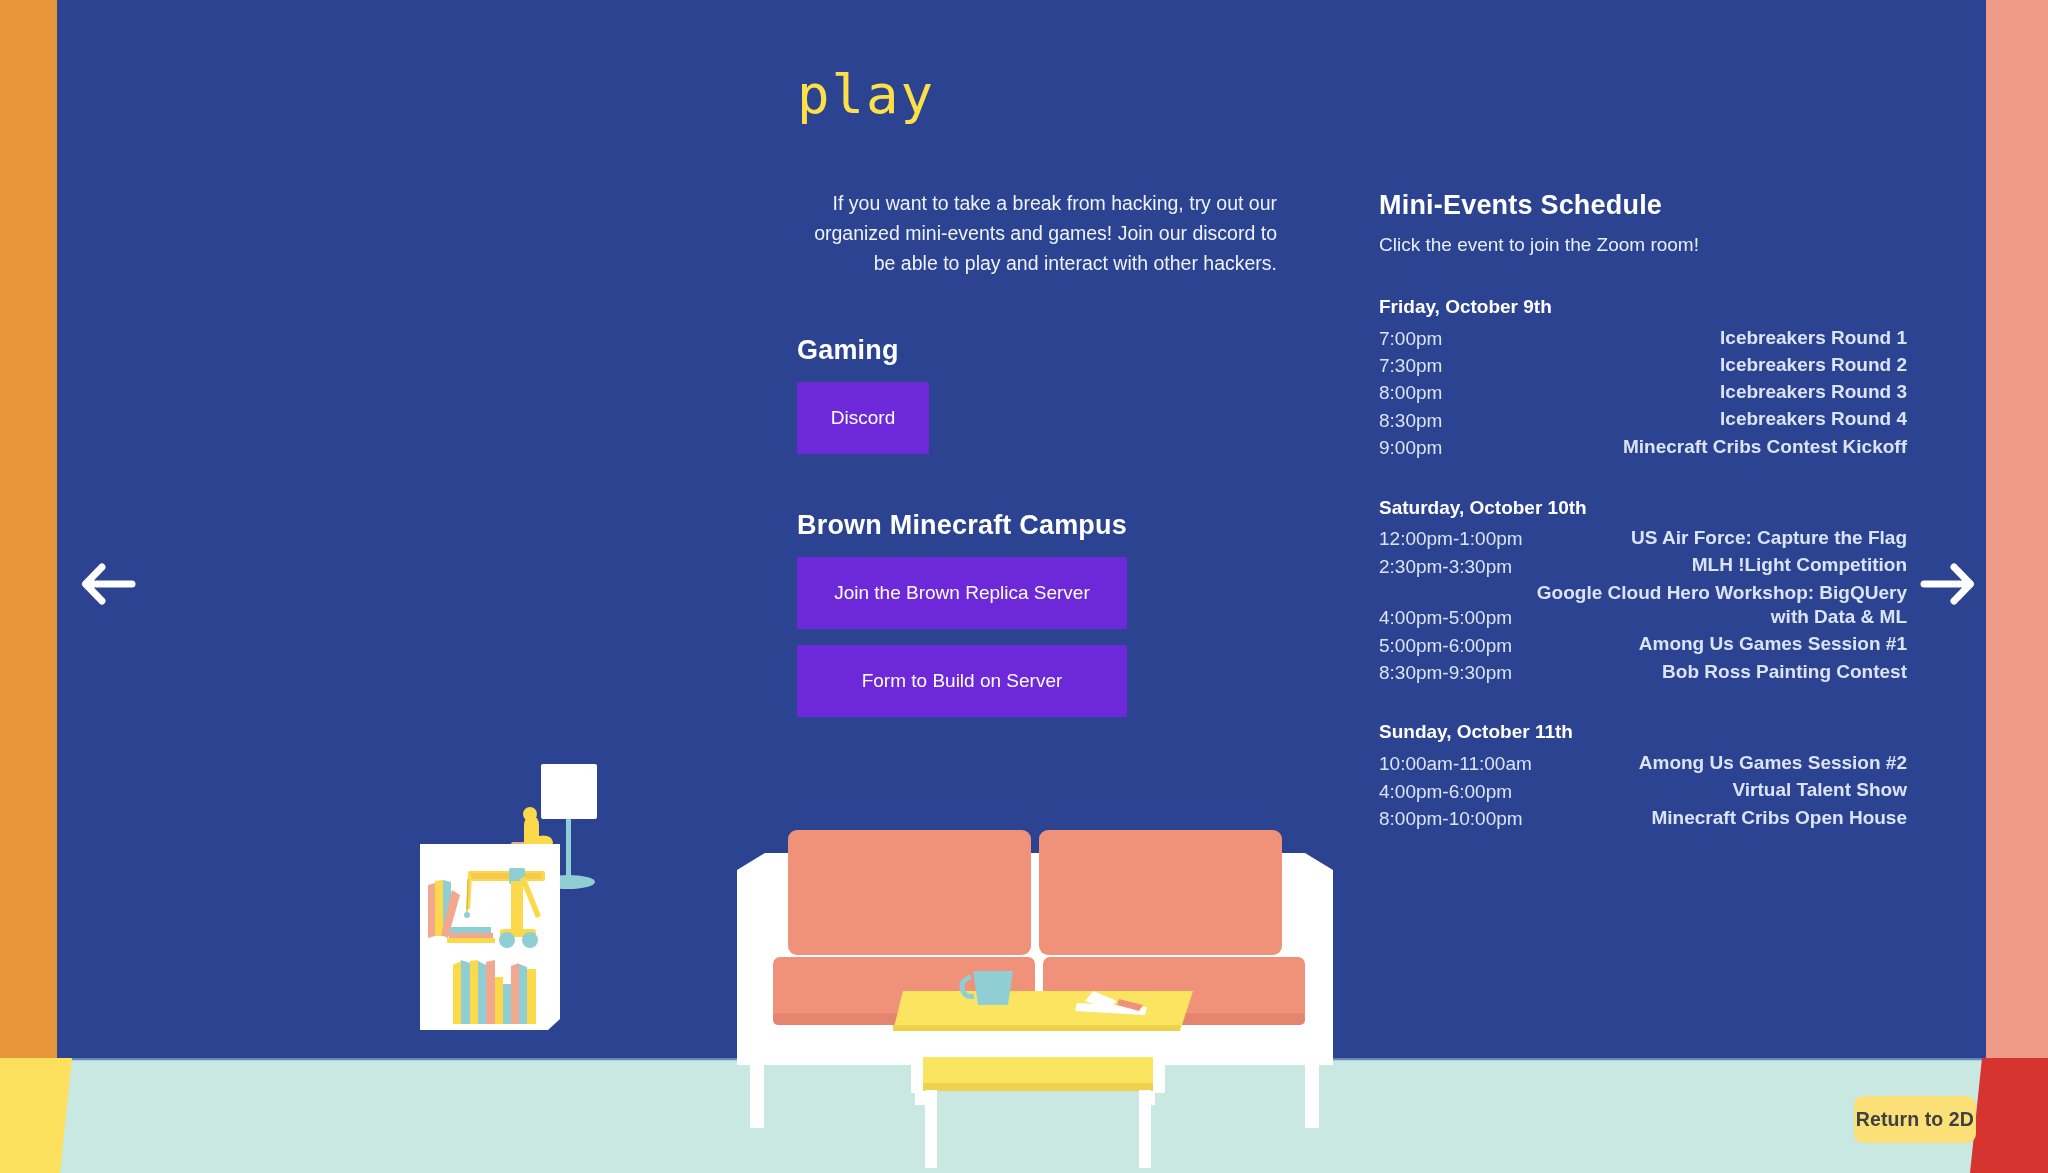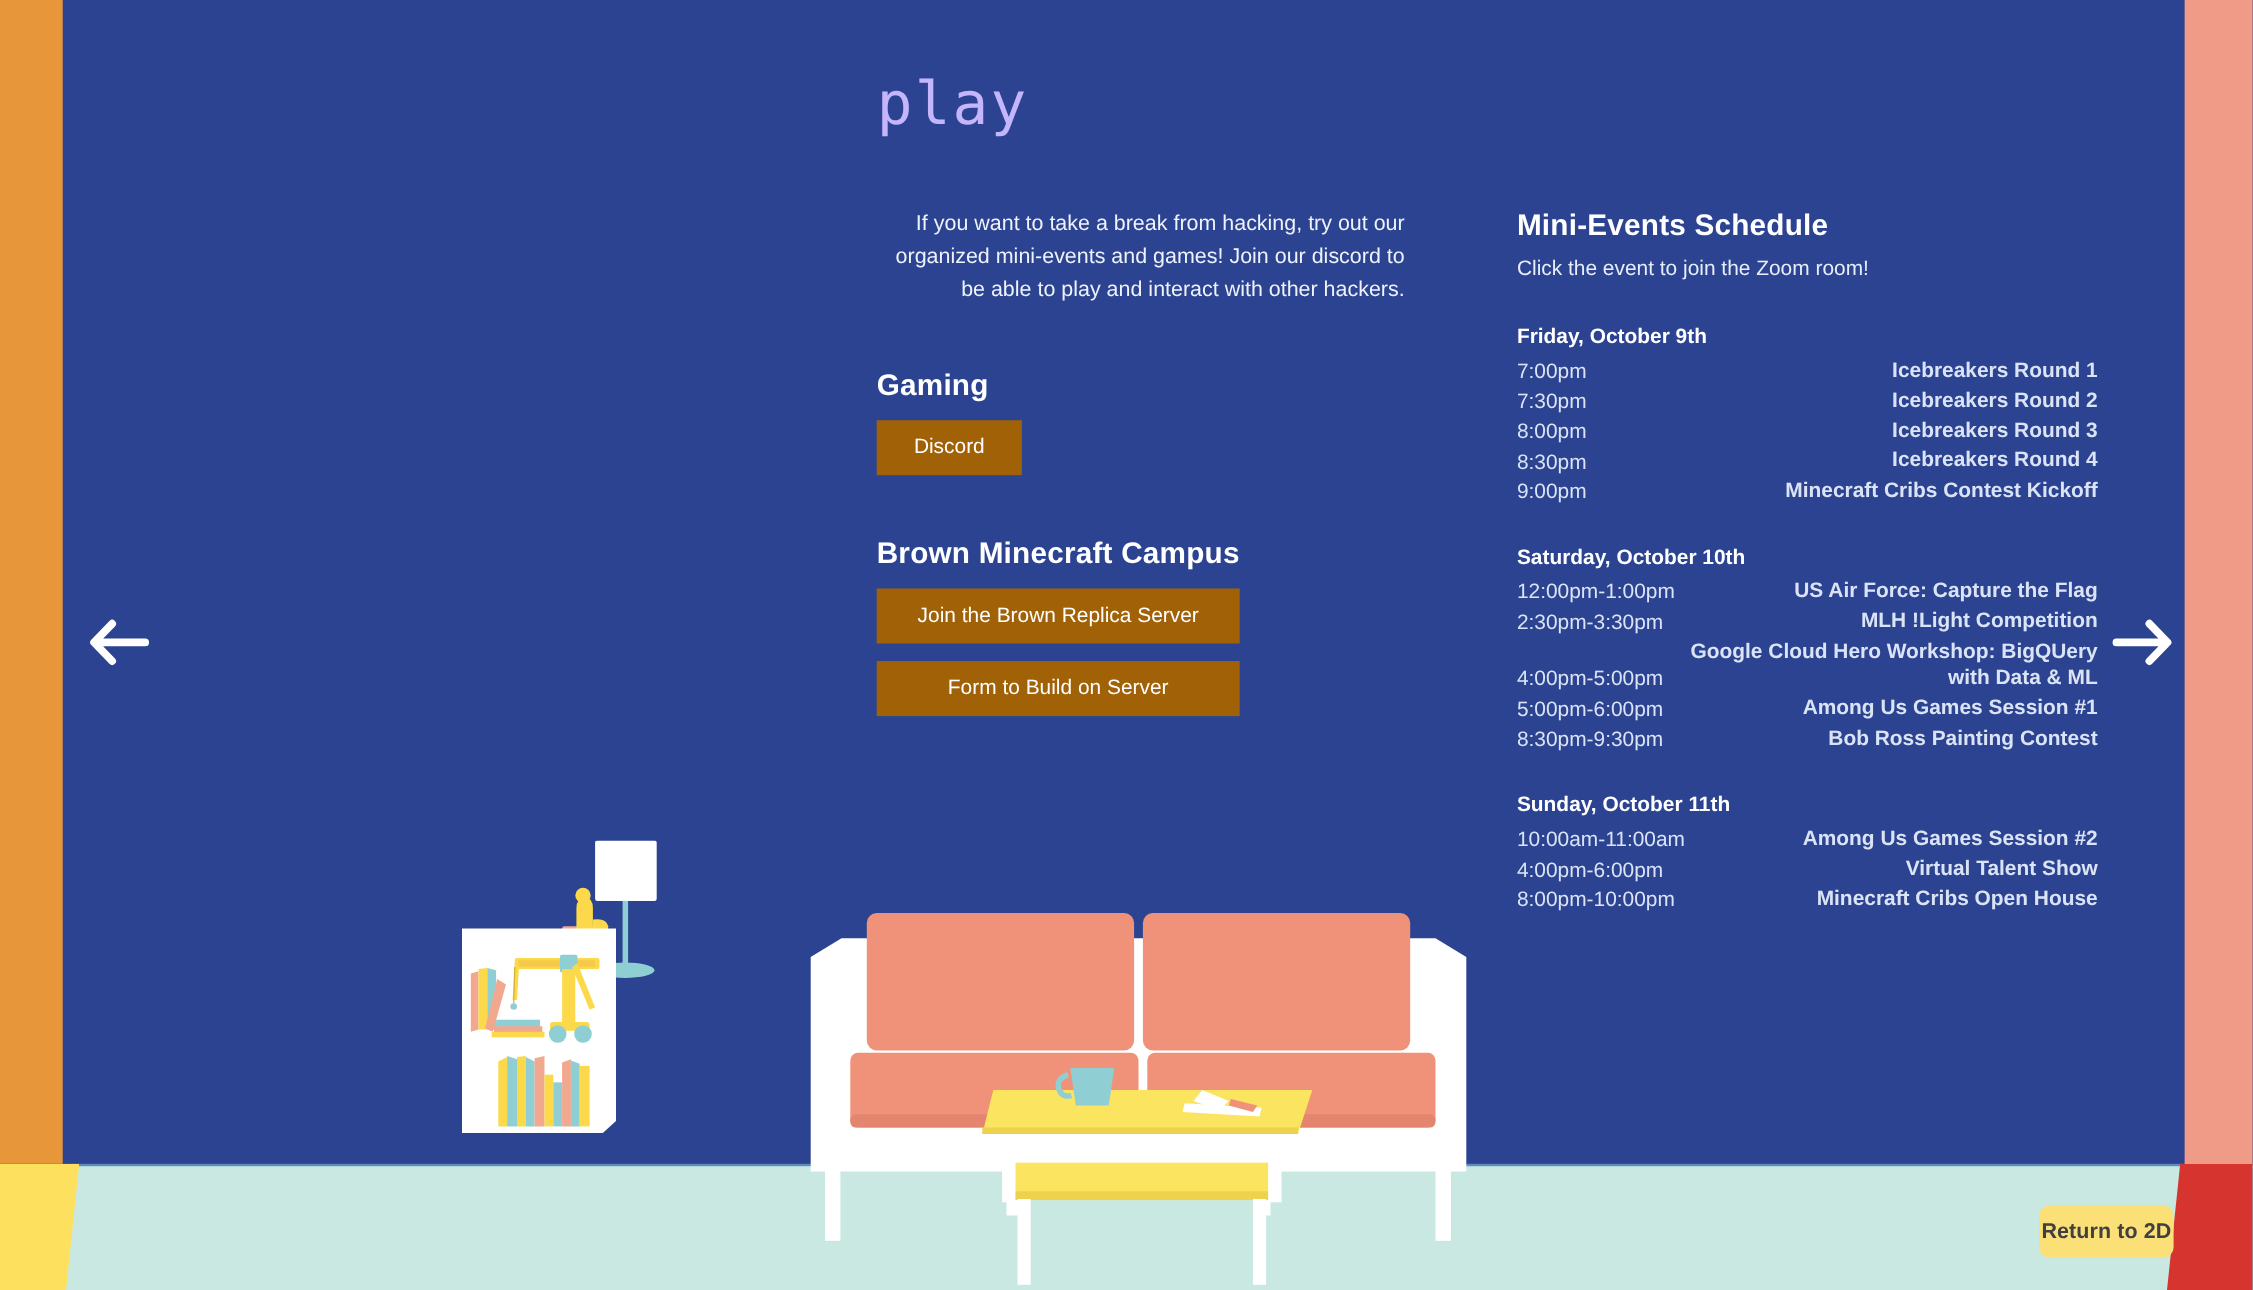--- a/index.html
+++ b/index.html
@@ -52,40 +52,40 @@
   .nav-arrow.left  { left:80px; }
   .nav-arrow.right { right:72px; }
   .nav-arrow svg { width:100%; height:100%; display:block; }
 
   
   .content { position:absolute; inset:0; z-index:20; }
 
   .page-title {
     position:absolute; left:797px; top:68px;
     font-family:"DejaVu Sans Mono", monospace;
-    font-size:54px; color:#c4b5fd; letter-spacing:2px; line-height:1;
+    font-size:54px; color:#fde047; letter-spacing:2px; line-height:1;
   }
 
   .col-left { position:absolute; left:797px; top:188px; width:490px; }
 
   .intro {
     font-size:19.5px; line-height:1.55; color:#eef2fb;
     width:480px; font-weight:400;text-align:right;
   }
 
   .sec-head {
     font-size:27px; font-weight:700; color:#ffffff;
     margin-top:56px; letter-spacing:.2px;
   }
 
   .btn-link {
-    display:block; background:#a16207; color:#ffffff;
+    display:block; background:#6d28d9; color:#ffffff;
     border:none; text-align:center; cursor:pointer;
     font-family:"Liberation Sans", sans-serif;
-    font-size:19px; padding:14px 8px; margin-top:16px;
+    font-size:19px; padding:25px 8px; margin-top:16px;
   }
   .btn-discord { width:132px; }
   .btn-wide    { width:330px; }
 
   .col-right { position:absolute; left:1379px; top:190px; width:528px; }
 
   .sched-title {
     font-size:27px; font-weight:700; color:#ffffff; letter-spacing:.2px;
   }
   .sched-sub {

